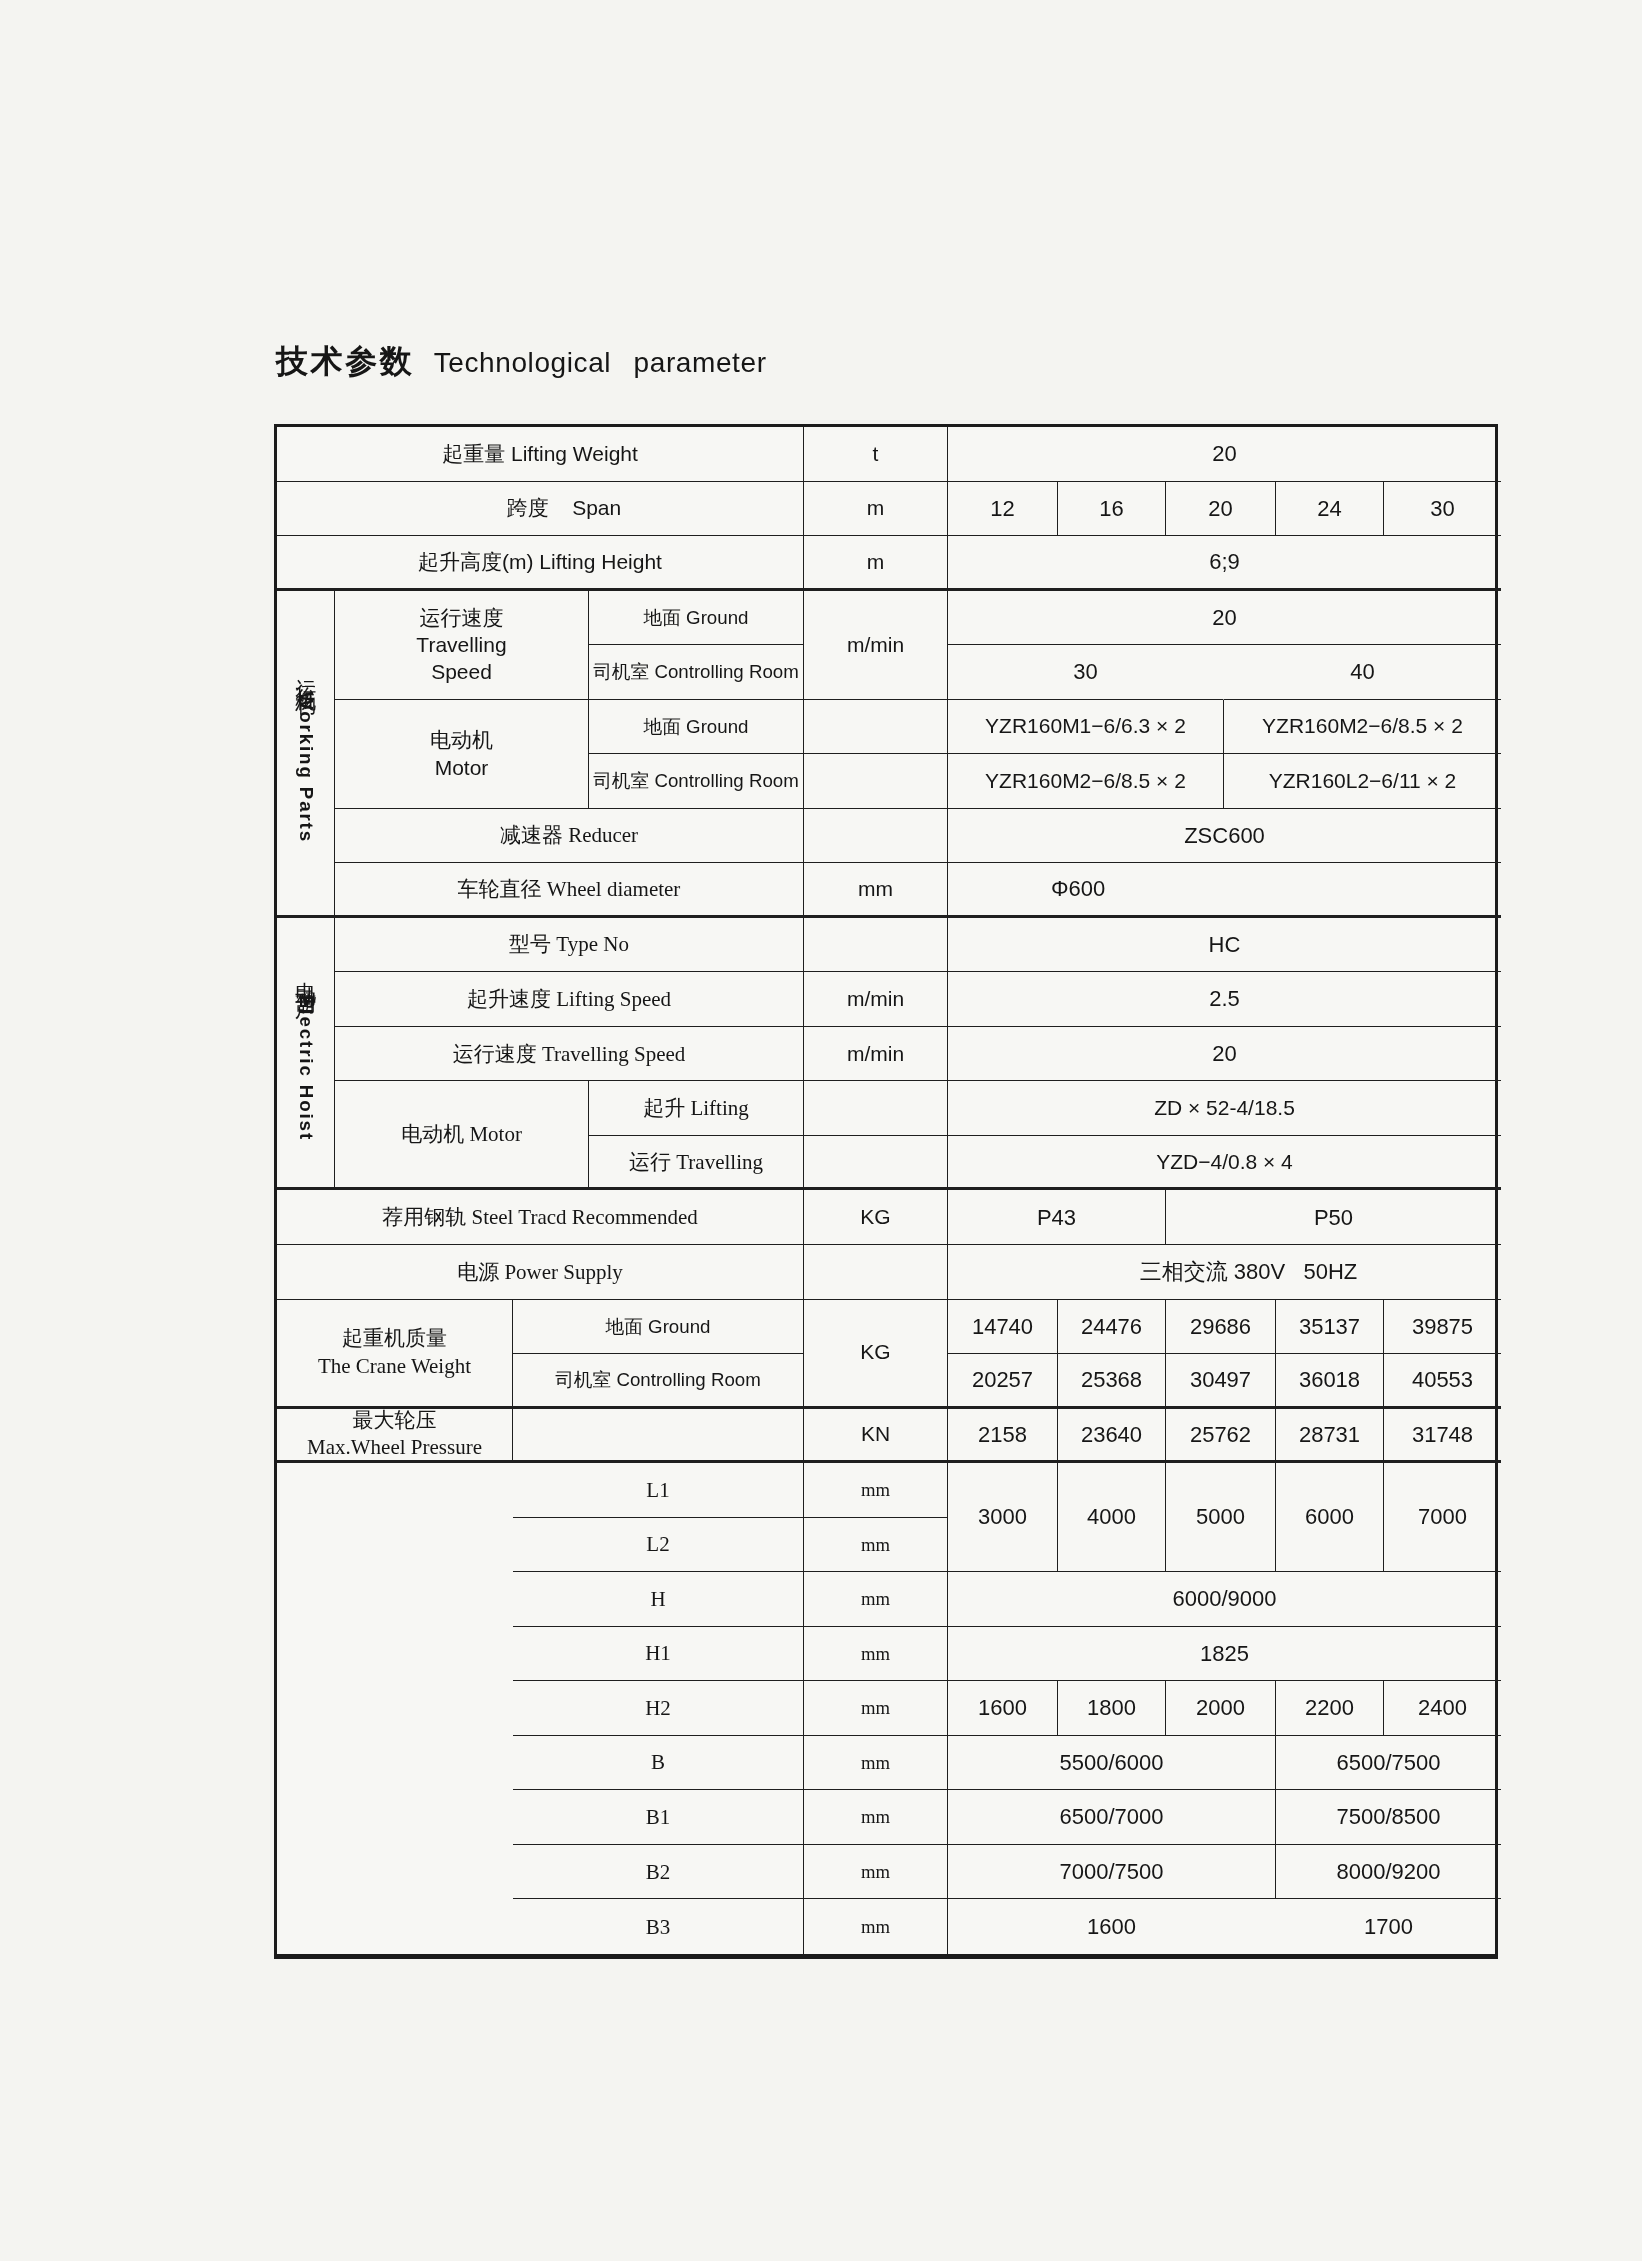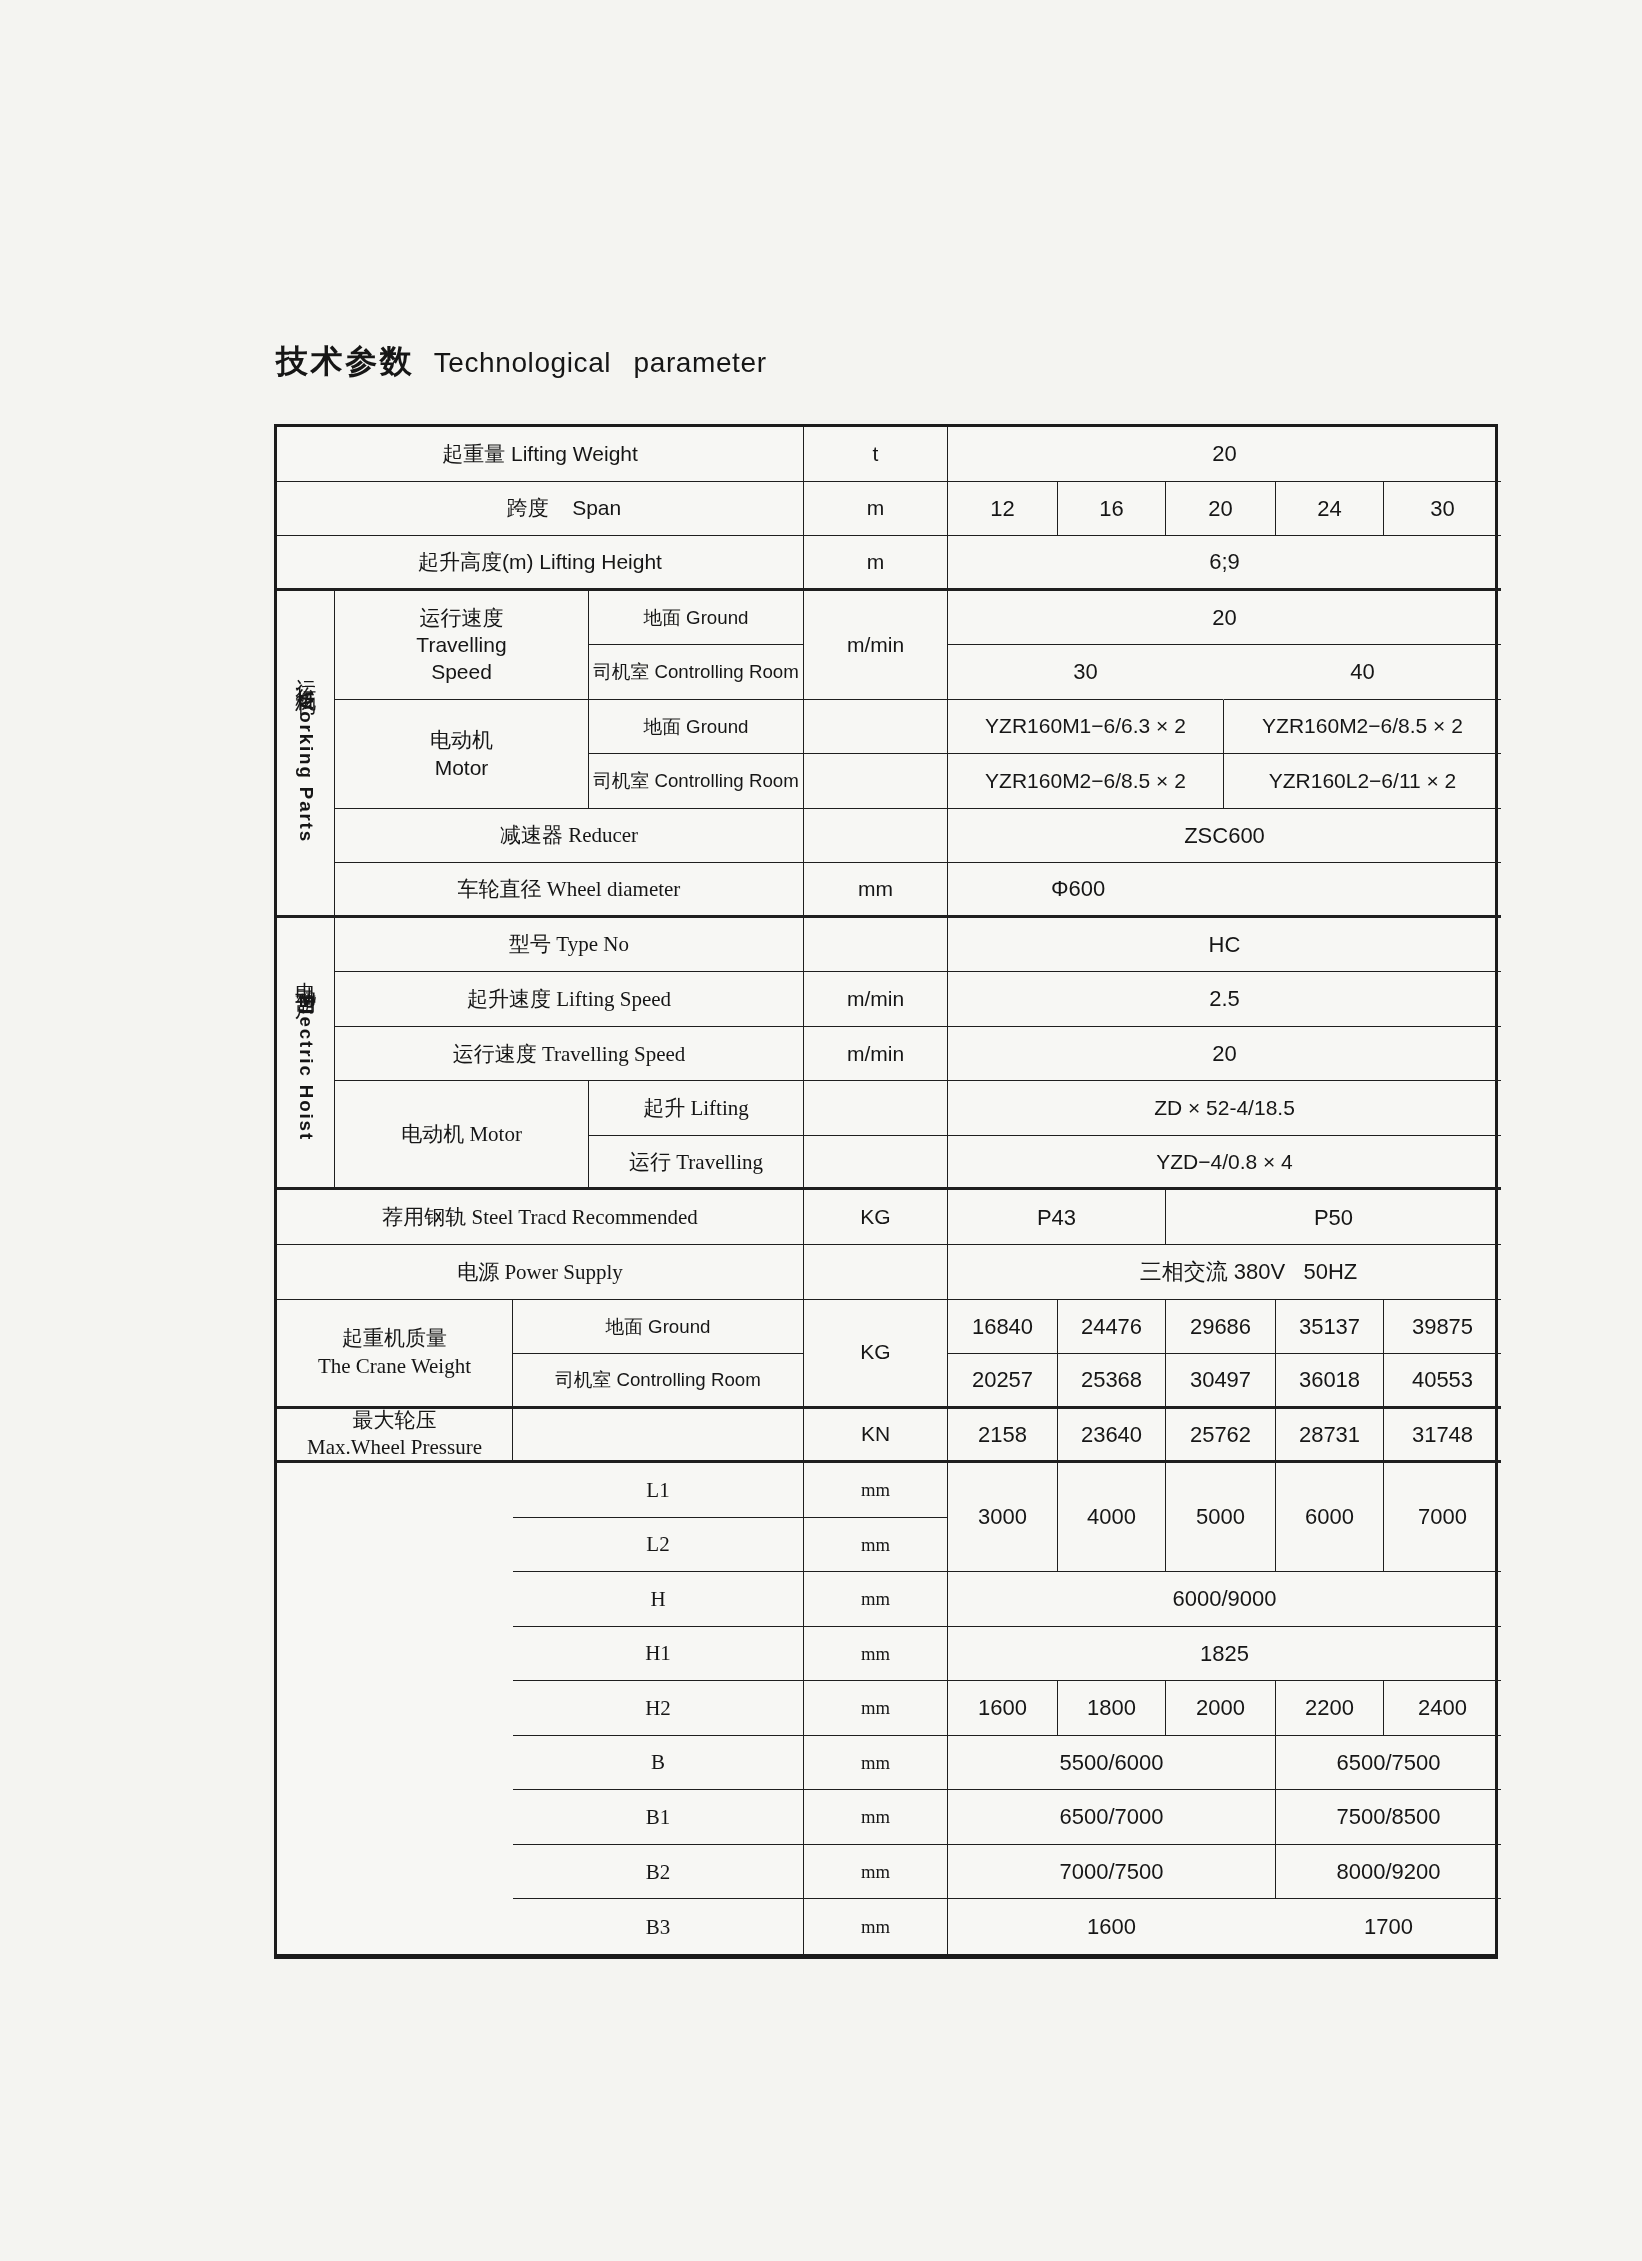--- a/index.html
+++ b/index.html
@@ -160,21 +160,21 @@
   <div class="c serif" style="grid-area:16/1/17/5">电源 Power Supply</div>
   <div class="c" style="grid-area:16/5/17/6"></div>
   <div class="c nr bold pre num" style="grid-area:16/6/17/12">三相交流 380V   50HZ</div>
 
   <div class="c grp serif tb" style="grid-area:17/1/19/3">
     <div>起重机质量</div>
     <div>The Crane Weight</div>
   </div>
   <div class="c small" style="grid-area:17/3/18/5">地面 Ground</div>
   <div class="c tb" style="grid-area:17/5/19/6">KG</div>
-  <div class="c num" style="grid-area:17/6/18/7">16840</div>
+  <div class="c num" style="grid-area:17/6/18/7">14740</div>
   <div class="c num" style="grid-area:17/7/18/8">24476</div>
   <div class="c num" style="grid-area:17/8/18/10">29686</div>
   <div class="c num" style="grid-area:17/10/18/11">35137</div>
   <div class="c nr num" style="grid-area:17/11/18/12">39875</div>
   <div class="c small tb" style="grid-area:18/3/19/5">司机室 Controlling Room</div>
   <div class="c tb num" style="grid-area:18/6/19/7">20257</div>
   <div class="c tb num" style="grid-area:18/7/19/8">25368</div>
   <div class="c tb num" style="grid-area:18/8/19/10">30497</div>
   <div class="c tb num" style="grid-area:18/10/19/11">36018</div>
   <div class="c tb nr num" style="grid-area:18/11/19/12">40553</div>

